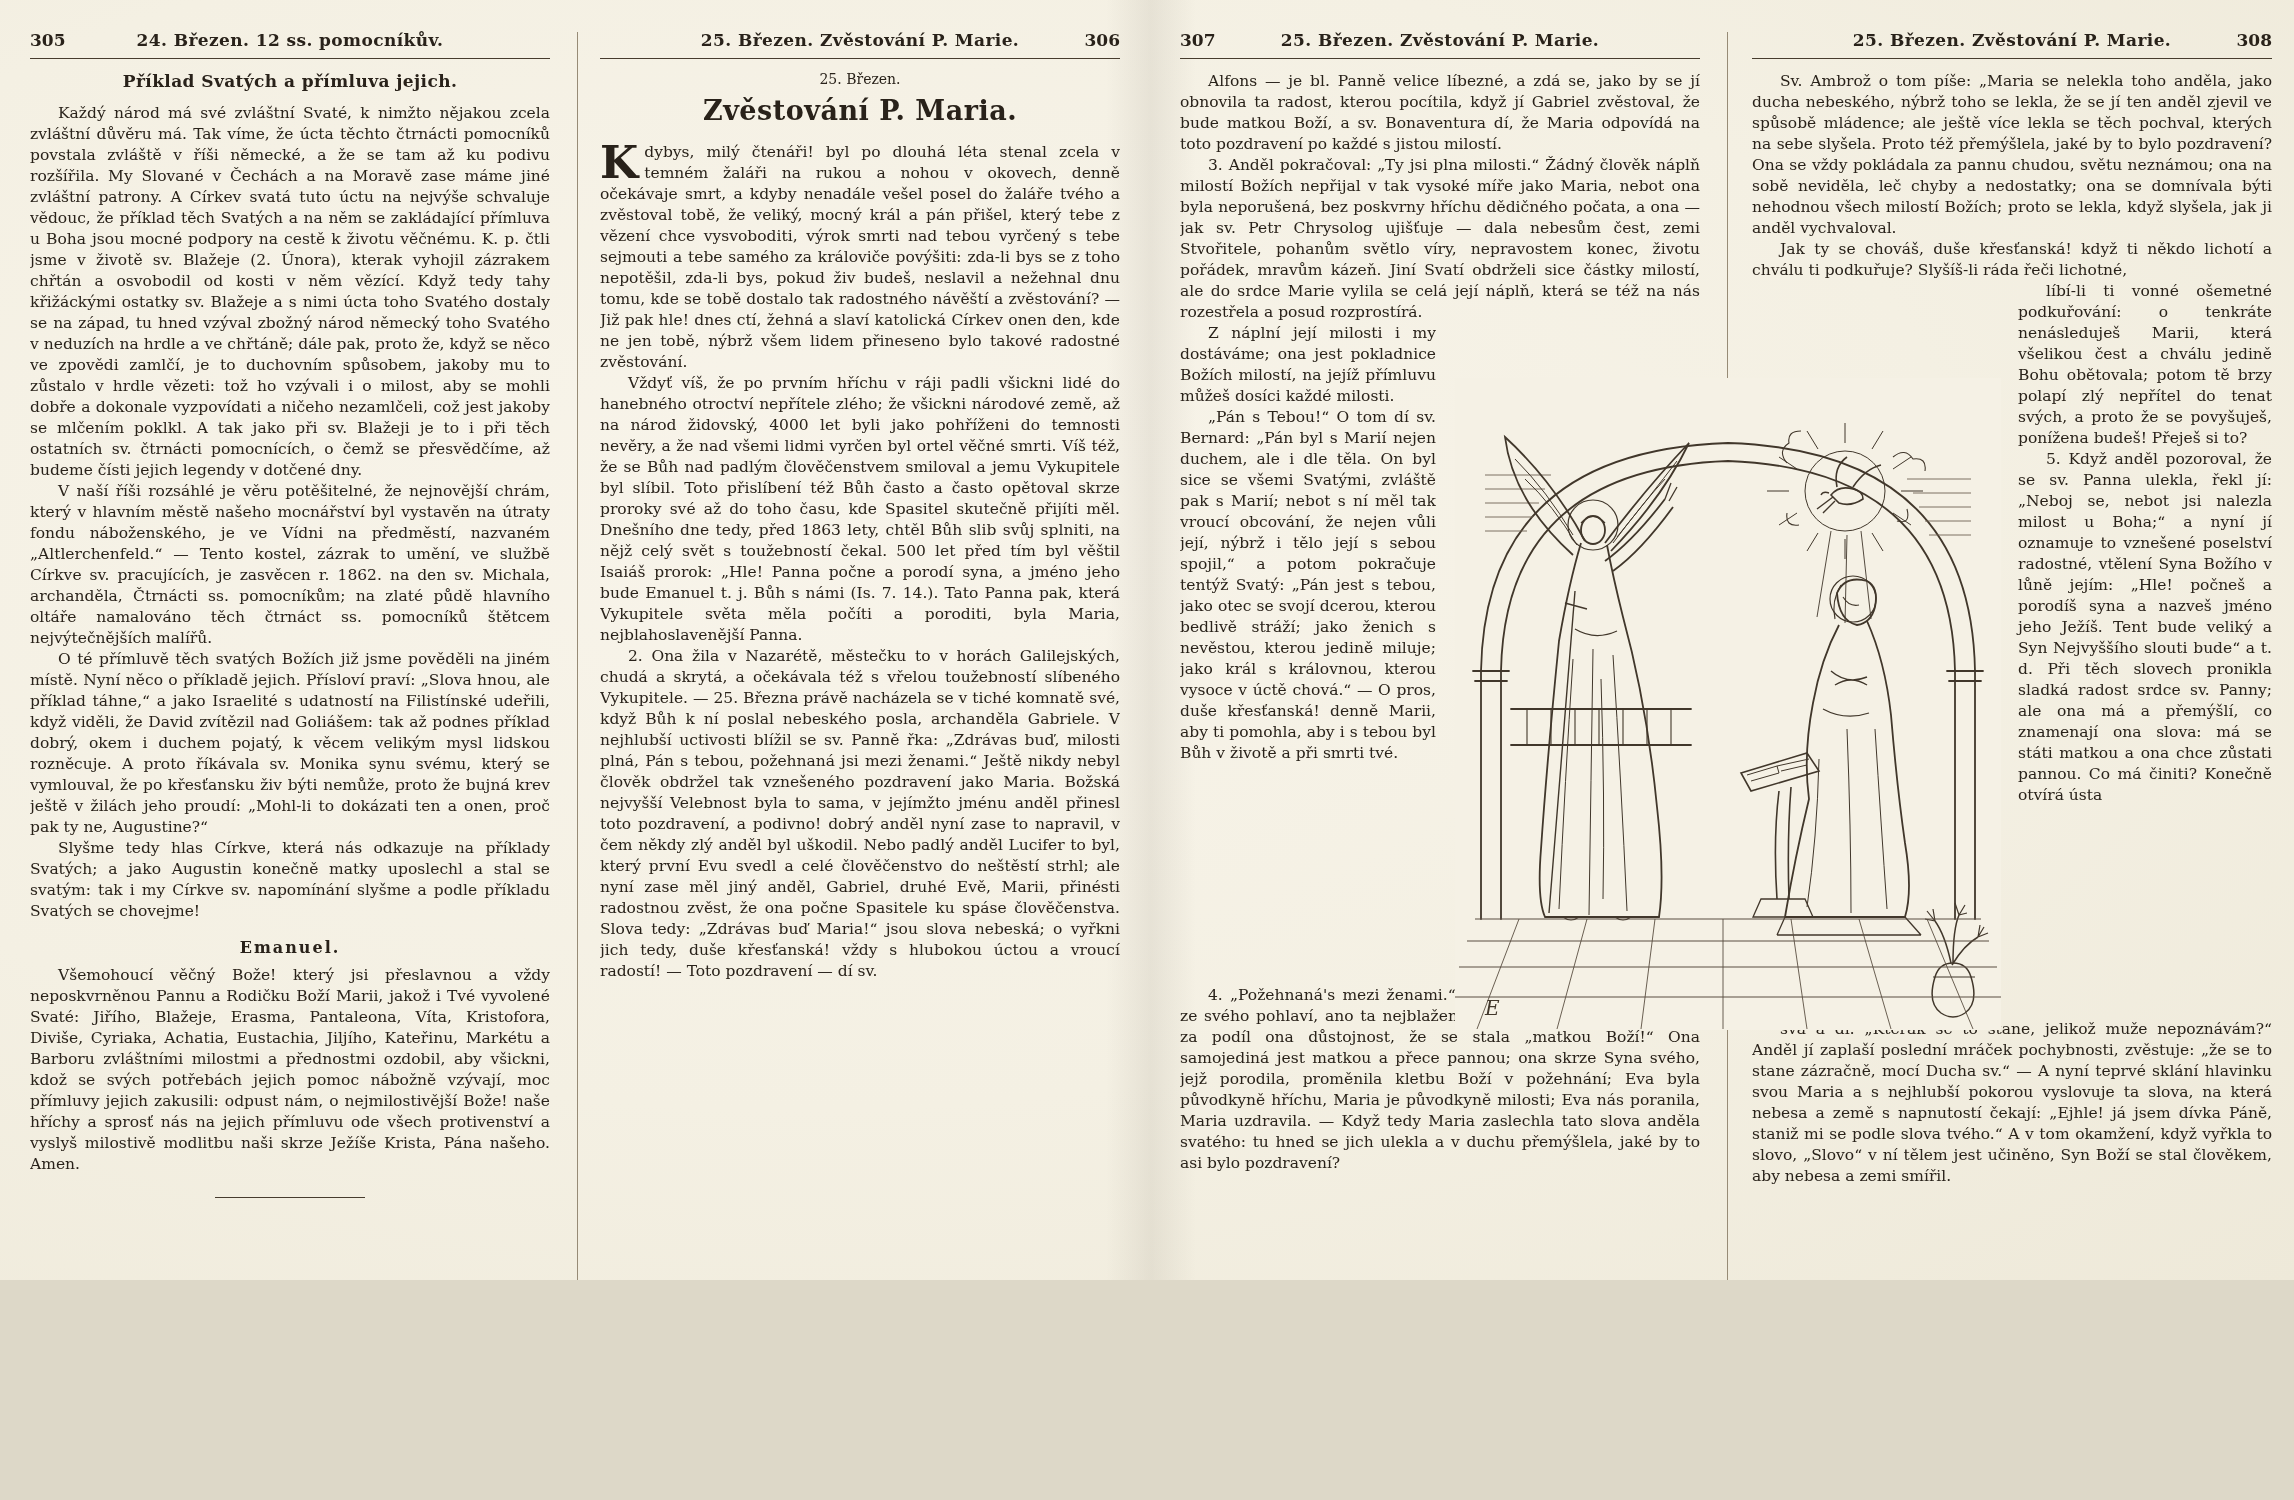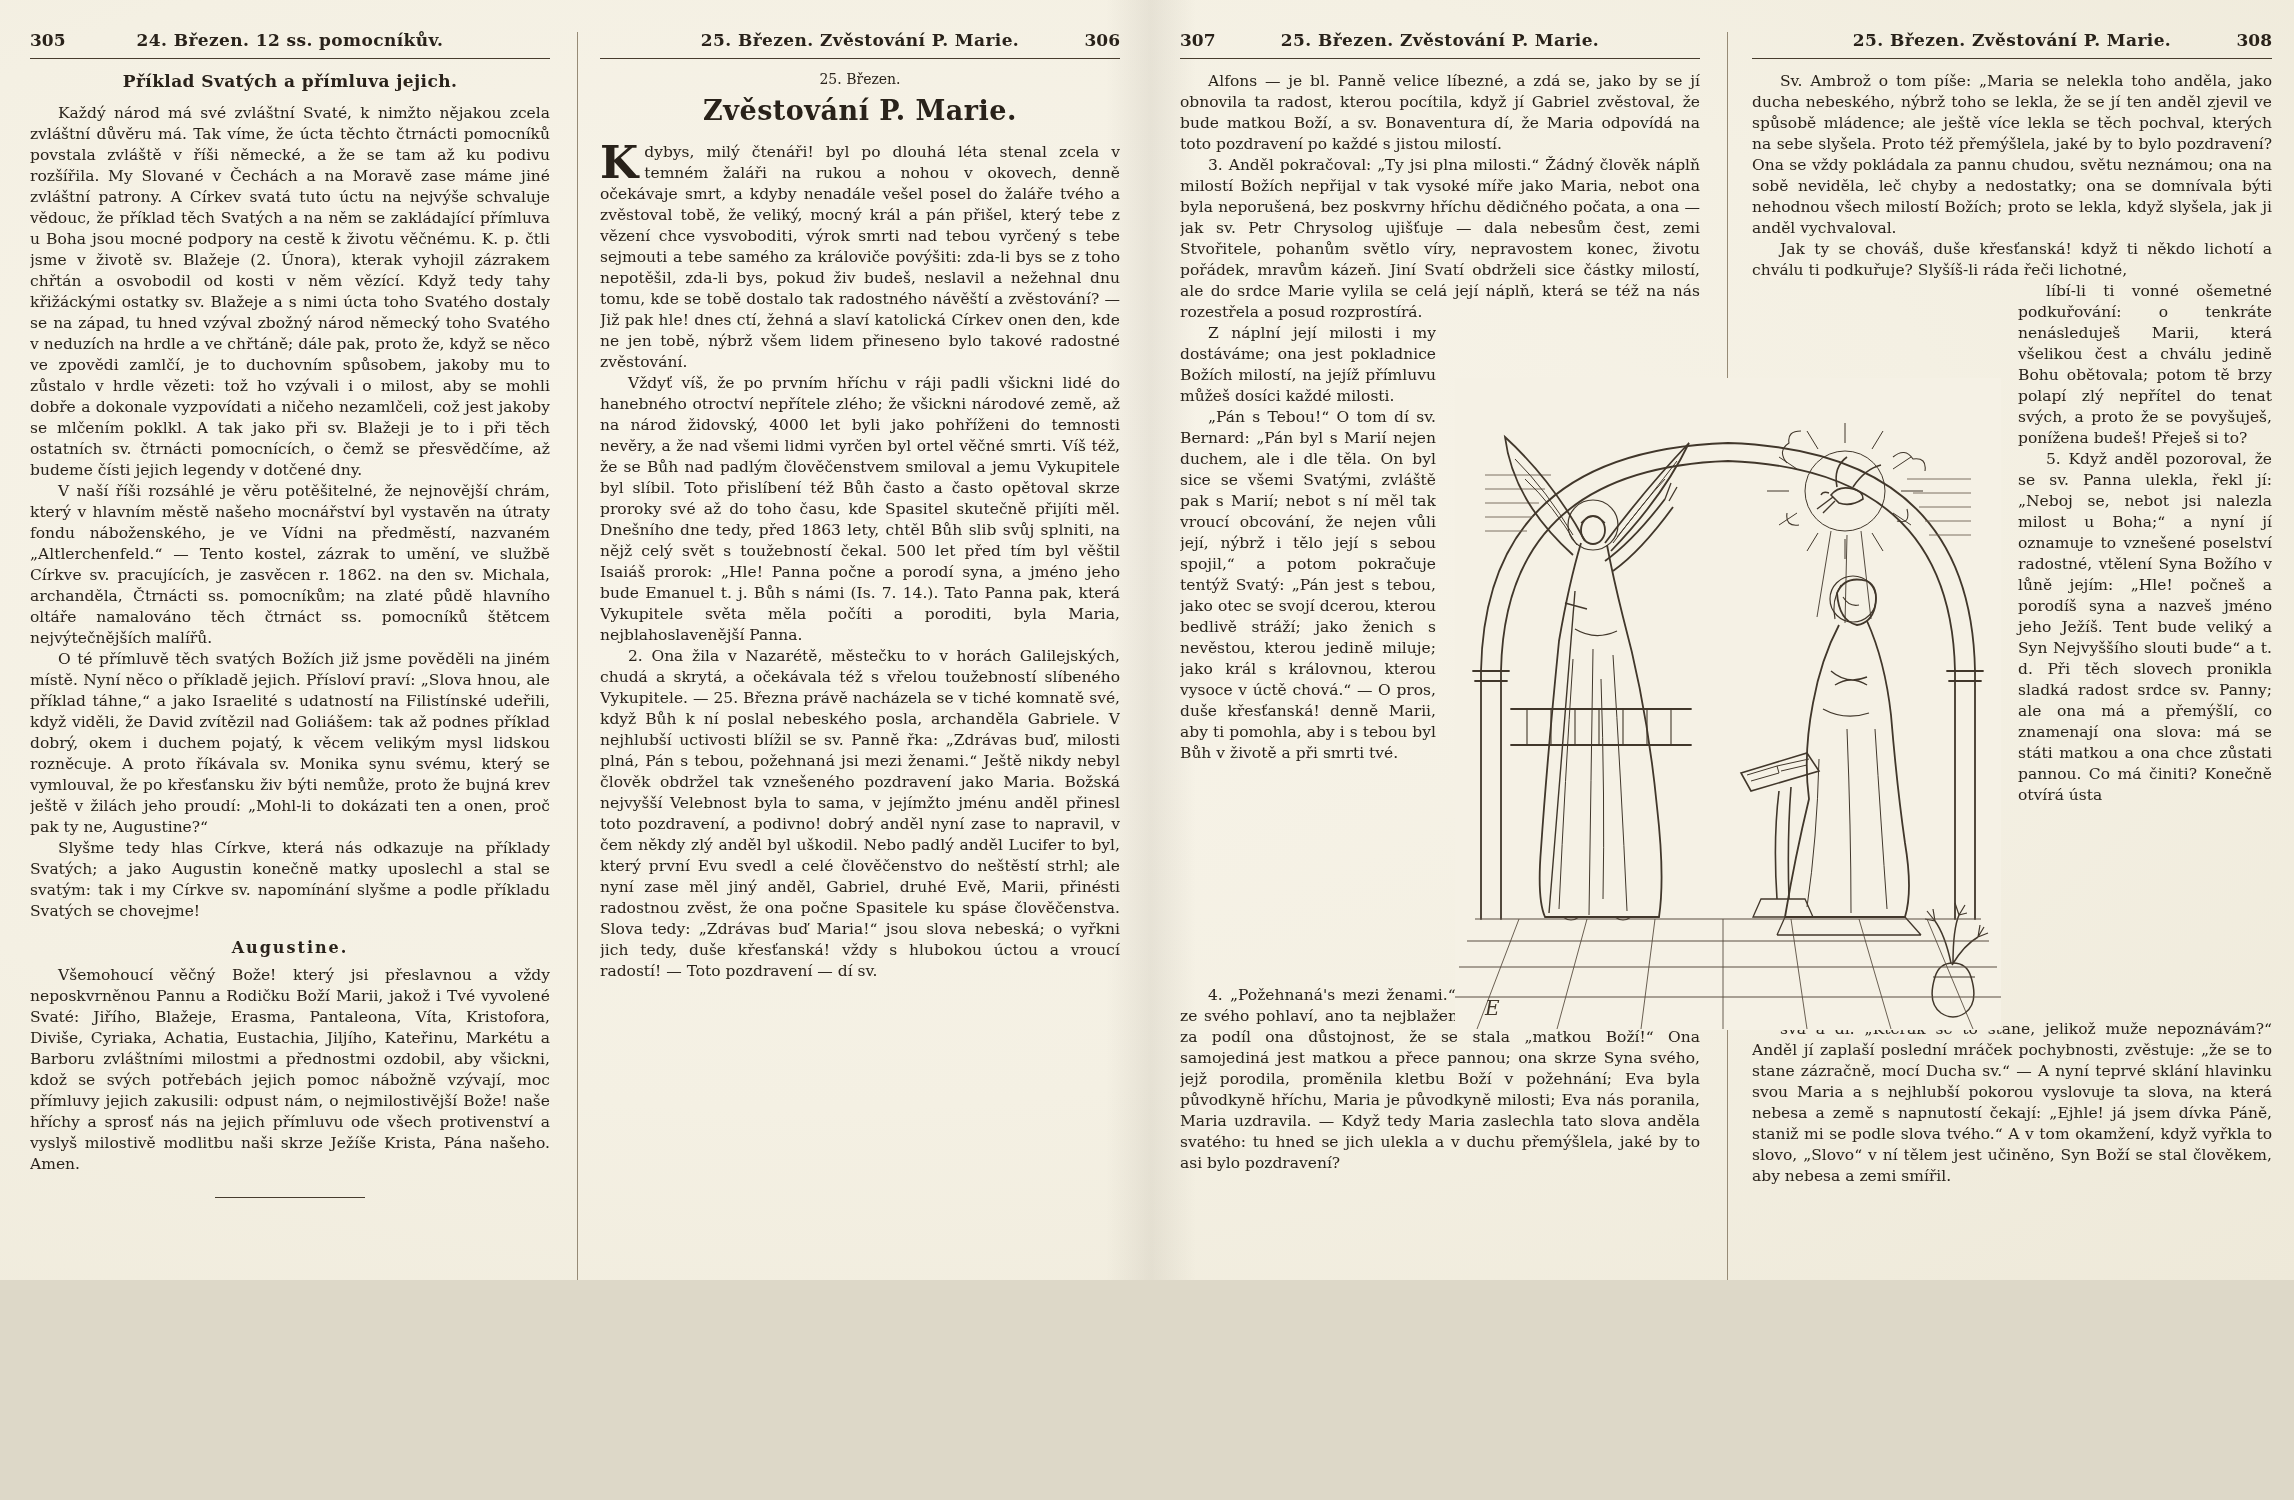--- a/index.html
+++ b/index.html
@@ -59,36 +59,36 @@
       <span class="ptitle">24. Březen. 12 ss. pomocníkův.</span>
     </header>
     <div class="headrule"></div>
     <h2 class="colheading">Příklad Svatých a přímluva jejich.</h2>
     <div class="textblock">
         <p class="bp">Každý národ má své zvláštní Svaté, k nimžto nějakou zcela zvláštní důvěru má. Tak víme, že úcta těchto čtrnácti pomocníků povstala zvláště v říši německé, a že se tam až ku podivu rozšířila. My Slované v Čechách a na Moravě zase máme jiné zvláštní patrony. A Církev svatá tuto úctu na nejvýše schvaluje vědouc, že příklad těch Svatých a na něm se zakládající přímluva u Boha jsou mocné podpory na cestě k životu věčnému. K. p. čtli jsme v životě sv. Blažeje (2. Února), kterak vyhojil zázrakem chřtán a osvobodil od kosti v něm vězící. Když tedy tahy křižáckými ostatky sv. Blažeje a s nimi úcta toho Svatého dostaly se na západ, tu hned vzýval zbožný národ německý toho Svatého v neduzích na hrdle a ve chřtáně; dále pak, proto že, když se něco ve zpovědi zamlčí, je to duchovním spůsobem, jakoby mu to zůstalo v hrdle vězeti: tož ho vzývali i o milost, aby se mohli dobře a dokonale vyzpovídati a ničeho nezamlčeli, což jest jakoby se mlčením poklkl. A tak jako při sv. Blažeji je to i při těch ostatních sv. čtrnácti pomocnících, o čemž se přesvědčíme, až budeme čísti jejich legendy v dotčené dny.</p>
         <p class="bp">V naší říši rozsáhlé je věru potěšitelné, že nejnovější chrám, který v hlavním městě našeho mocnářství byl vystavěn na útraty fondu náboženského, je ve Vídni na předměstí, nazvaném „Altlerchenfeld.“ — Tento kostel, zázrak to umění, ve službě Církve sv. pracujících, je zasvěcen r. 1862. na den sv. Michala, archanděla, Čtrnácti ss. pomocníkům; na zlaté půdě hlavního oltáře namalováno těch čtrnáct ss. pomocníků štětcem nejvýtečnějších malířů.</p>
         <p class="bp">O té přímluvě těch svatých Božích již jsme pověděli na jiném místě. Nyní něco o příkladě jejich. Přísloví praví: „Slova hnou, ale příklad táhne,“ a jako Israelité s udatností na Filistínské udeřili, když viděli, že David zvítězil nad Goliášem: tak až podnes příklad dobrý, okem i duchem pojatý, k věcem velikým mysl lidskou rozněcuje. A proto říkávala sv. Monika synu svému, který se vymlouval, že po křesťansku živ býti nemůže, proto že bujná krev ještě v žilách jeho proudí: „Mohl-li to dokázati ten a onen, proč pak ty ne, Augustine?“</p>
         <p class="bp">Slyšme tedy hlas Církve, která nás odkazuje na příklady Svatých; a jako Augustin konečně matky uposlechl a stal se svatým: tak i my Církve sv. napomínání slyšme a podle příkladu Svatých se chovejme!</p>
       </div>
-    <h3 class="prayerheading">Augustine.</h3>
+    <h3 class="prayerheading">Emanuel.</h3>
     <div class="textblock">
       <p class="bp">Všemohoucí věčný Bože! který jsi přeslavnou a vždy neposkvrněnou Pannu a Rodičku Boží Marii, jakož i Tvé vyvolené Svaté: Jiřího, Blažeje, Erasma, Pantaleona, Víta, Kristofora, Diviše, Cyriaka, Achatia, Eustachia, Jiljího, Kateřinu, Markétu a Barboru zvláštními milostmi a přednostmi ozdobil, aby všickni, kdož se svých potřebách jejich pomoc nábožně vzývají, moc přímluvy jejich zakusili: odpust nám, o nejmilostivější Bože! naše hříchy a sprosť nás na jejich přímluvu ode všech protivenství a vyslyš milostivě modlitbu naši skrze Ježíše Krista, Pána našeho. Amen.</p>
     </div>
     <div class="endrule"></div>
     <div class="signature">Legenda Svatých.</div>
   </section>
 
   <section class="col" id="col2">
     <header class="pagehead">
       <span class="ptitle">25. Březen. Zvěstování P. Marie.</span>
       <span class="pgnum right">306</span>
     </header>
     <div class="headrule"></div>
     <div class="dateline">25. Březen.</div>
-    <h1 class="articletitle">Zvěstování P. Marie.</h1>
+    <h1 class="articletitle">Zvěstování P. Maria.</h1>
     <div class="textblock">
       <p class="bp noindent"><span class="dropcap">K</span><span>dybys, milý čtenáři! byl po dlouhá léta stenal zcela v temném žaláři na rukou a nohou v okovech, denně očekávaje smrt, a kdyby nenadále vešel posel do žaláře tvého a zvěstoval tobě, že veliký, mocný král a pán přišel, který tebe z vězení chce vysvoboditi, výrok smrti nad tebou vyrčený s tebe sejmouti a tebe samého za královiče povýšiti: zda-li bys se z toho nepotěšil, zda-li bys, pokud živ budeš, neslavil a nežehnal dnu tomu, kde se tobě dostalo tak radostného návěští a zvěstování? — Již pak hle! dnes ctí, žehná a slaví katolická Církev onen den, kde ne jen tobě, nýbrž všem lidem přineseno bylo takové radostné zvěstování.</span></p>
     </div>
     <div class="textblock">
         <p class="bp">Vždyť víš, že po prvním hříchu v ráji padli všickni lidé do hanebného otroctví nepřítele zlého; že všickni národové země, až na národ židovský, 4000 let byli jako pohříženi do temnosti nevěry, a že nad všemi lidmi vyrčen byl ortel věčné smrti. Víš též, že se Bůh nad padlým člověčenstvem smiloval a jemu Vykupitele byl slíbil. Toto přislíbení též Bůh často a často opětoval skrze proroky své až do toho času, kde Spasitel skutečně přijíti měl. Dnešního dne tedy, před 1863 lety, chtěl Bůh slib svůj splniti, na nějž celý svět s toužebností čekal. 500 let před tím byl věštil Isaiáš prorok: „Hle! Panna počne a porodí syna, a jméno jeho bude Emanuel t. j. Bůh s námi (Is. 7. 14.). Tato Panna pak, která Vykupitele světa měla počíti a poroditi, byla Maria, nejblahoslavenější Panna.</p>
         <p class="bp">2. Ona žila v Nazarétě, městečku to v horách Galilejských, chudá a skrytá, a očekávala též s vřelou toužebností slíbeného Vykupitele. — 25. Března právě nacházela se v tiché komnatě své, když Bůh k ní poslal nebeského posla, archanděla Gabriele. V nejhlubší uctivosti blížil se sv. Panně řka: „Zdrávas buď, milosti plná, Pán s tebou, požehnaná jsi mezi ženami.“ Ještě nikdy nebyl člověk obdržel tak vznešeného pozdravení jako Maria. Božská nejvyšší Velebnost byla to sama, v jejímžto jménu anděl přinesl toto pozdravení, a podivno! dobrý anděl nyní zase to napravil, v čem někdy zlý anděl byl uškodil. Nebo padlý anděl Lucifer to byl, který první Evu svedl a celé člověčenstvo do neštěstí strhl; ale nyní zase měl jiný anděl, Gabriel, druhé Evě, Marii, přinésti radostnou zvěst, že ona počne Spasitele ku spáse člověčenstva. Slova tedy: „Zdrávas buď Maria!“ jsou slova nebeská; o vyřkni jich tedy, duše křesťanská! vždy s hlubokou úctou a vroucí radostí! — Toto pozdravení — dí sv.</p>
       </div>
     <div class="sheetno">20</div>
   </section>
 

